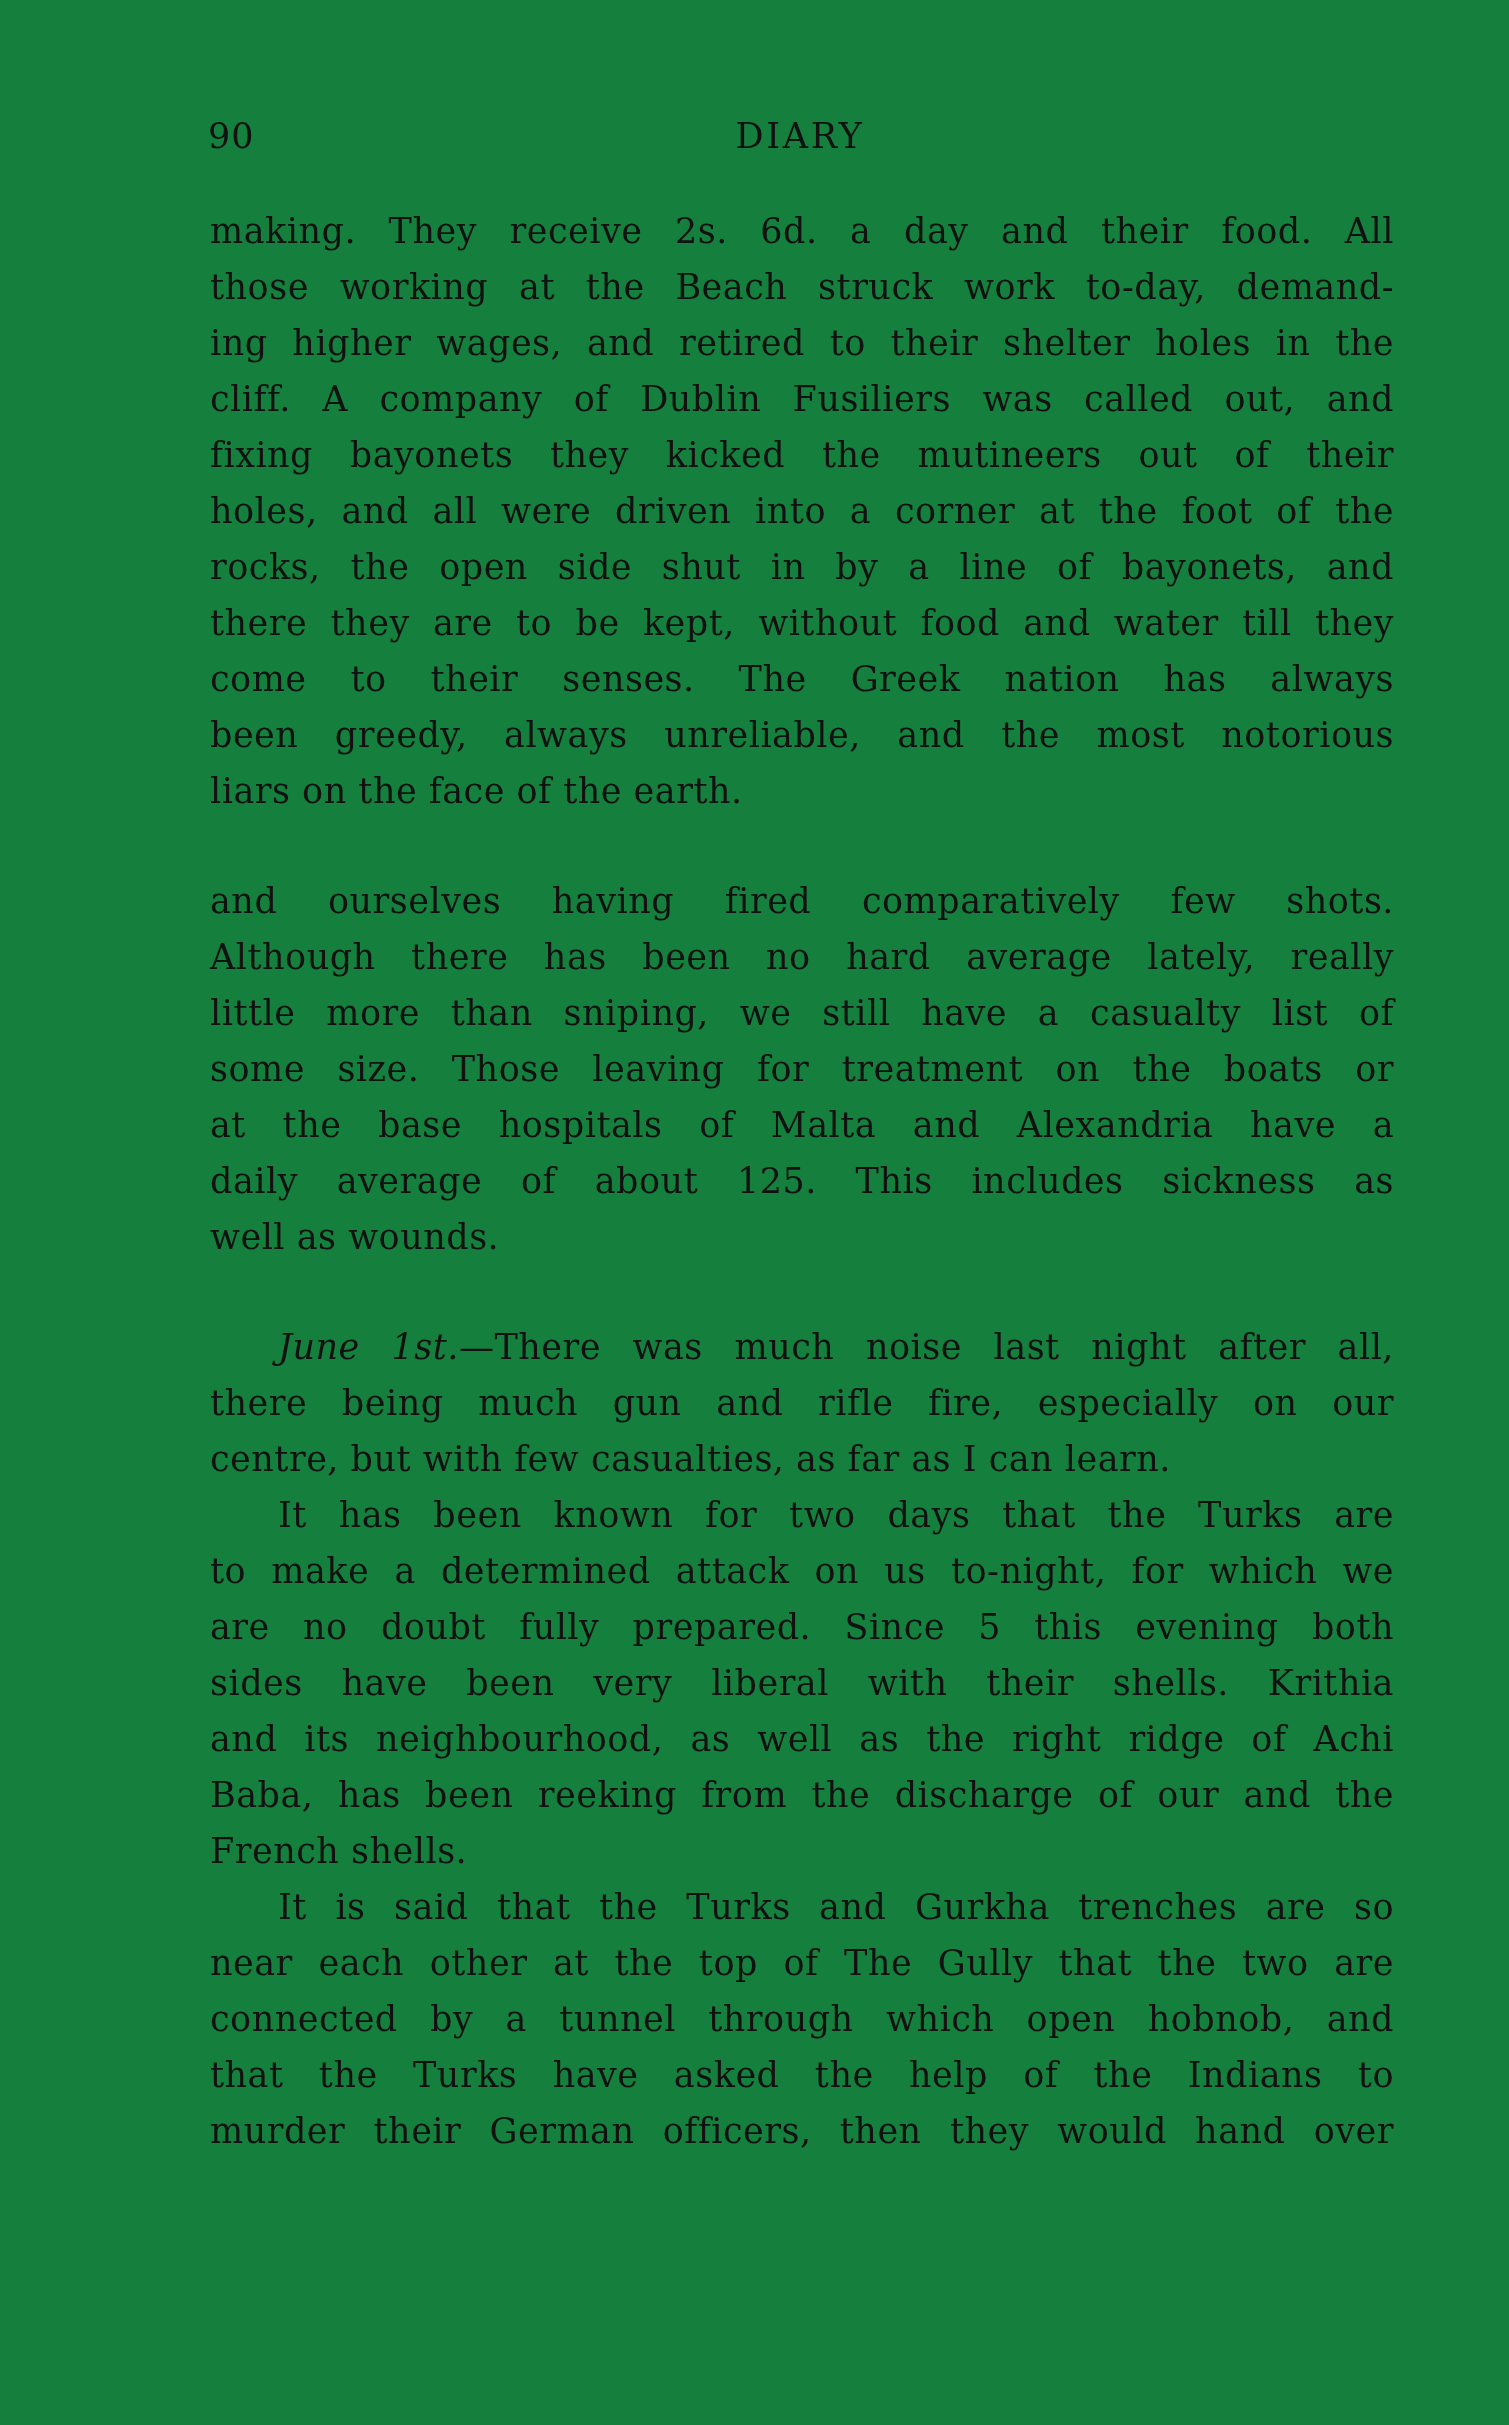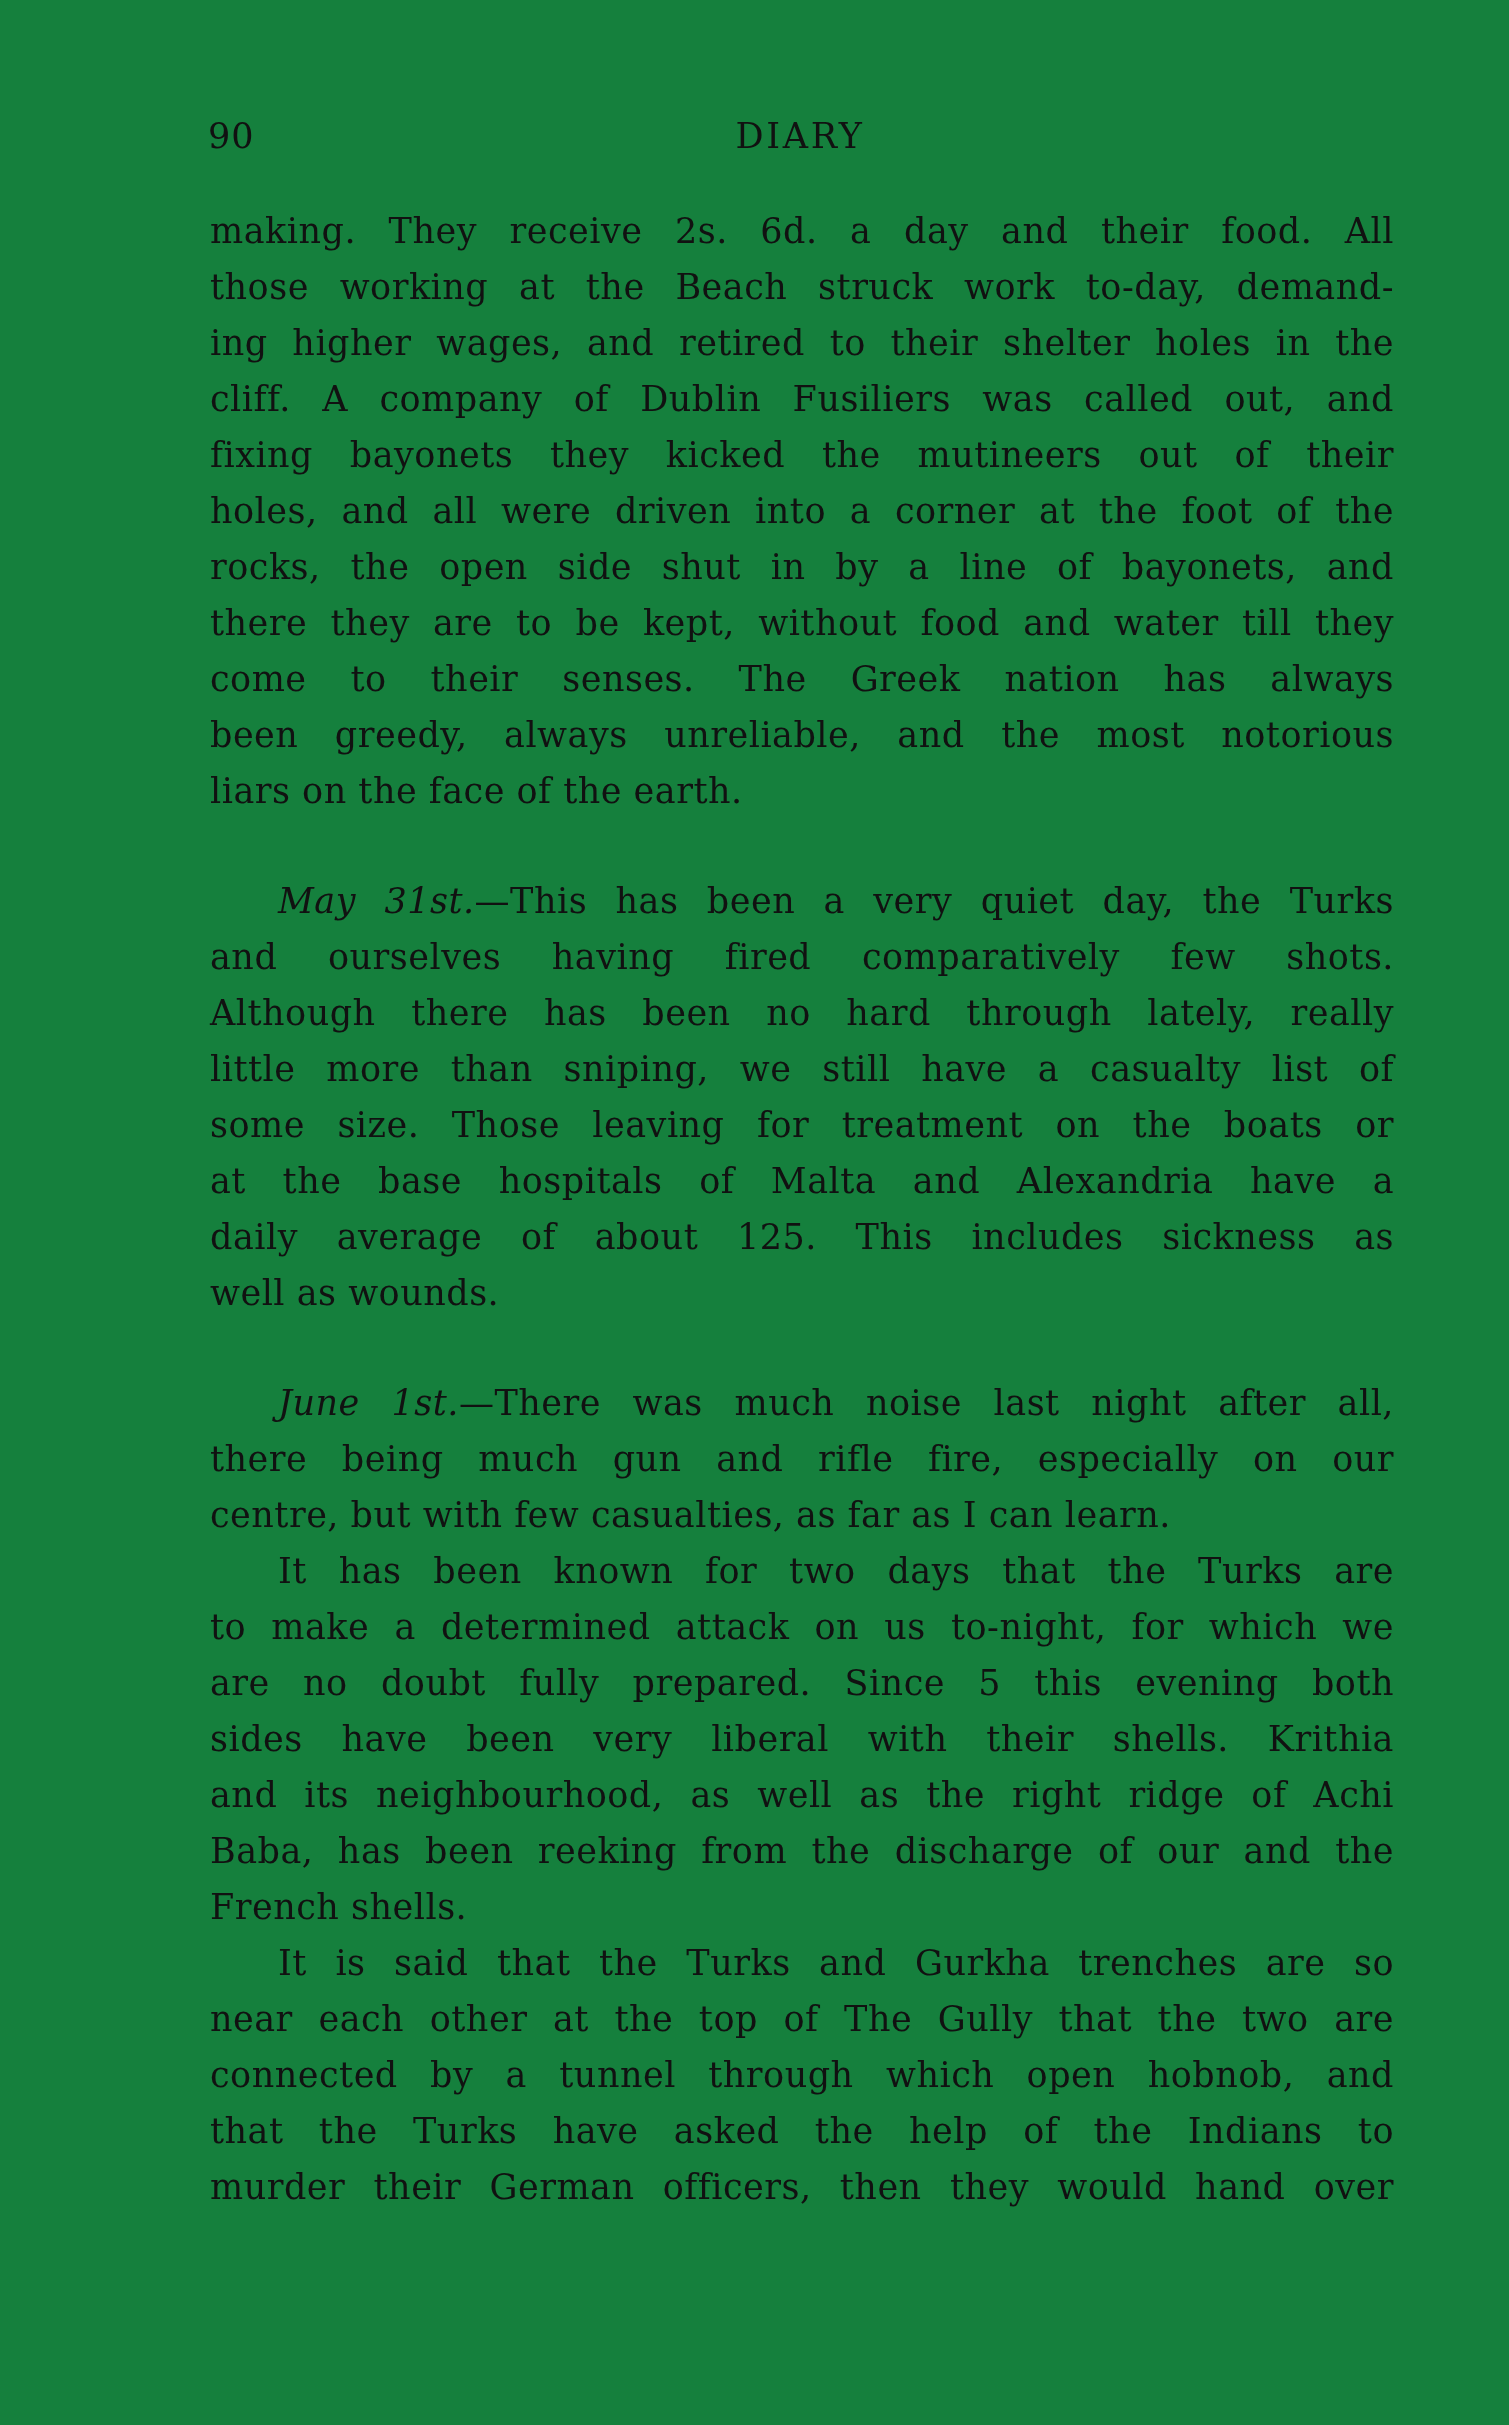--- a/index.html
+++ b/index.html
@@ -101,23 +101,22 @@
       <span class="line">rocks, the open side shut in by a line of bayonets, and</span>
       <span class="line">there they are to be kept, without food and water till they</span>
       <span class="line">come to their senses.  The Greek nation has always</span>
       <span class="line">been greedy, always unreliable, and the most notorious</span>
       <span class="line last">liars on the face of the earth.</span>
     </div>
 
     <span class="para-gap"></span>
 
     <div>
-      <span class="line indent"><i class="date">May 31st.</i><span>—This has been a very quiet day, the Turks</span></span>
       <span class="line">and ourselves having fired comparatively few shots.</span>
-      <span class="line">Although there has been no hard through lately, really</span>
+      <span class="line">Although there has been no hard average lately, really</span>
       <span class="line">little more than sniping, we still have a casualty list of</span>
       <span class="line">some size.  Those leaving for treatment on the boats or</span>
       <span class="line">at the base hospitals of Malta and Alexandria have a</span>
       <span class="line">daily average of about 125.  This includes sickness as</span>
       <span class="line last">well as wounds.</span>
     </div>
 
     <span class="para-gap"></span>
 
     <div>

